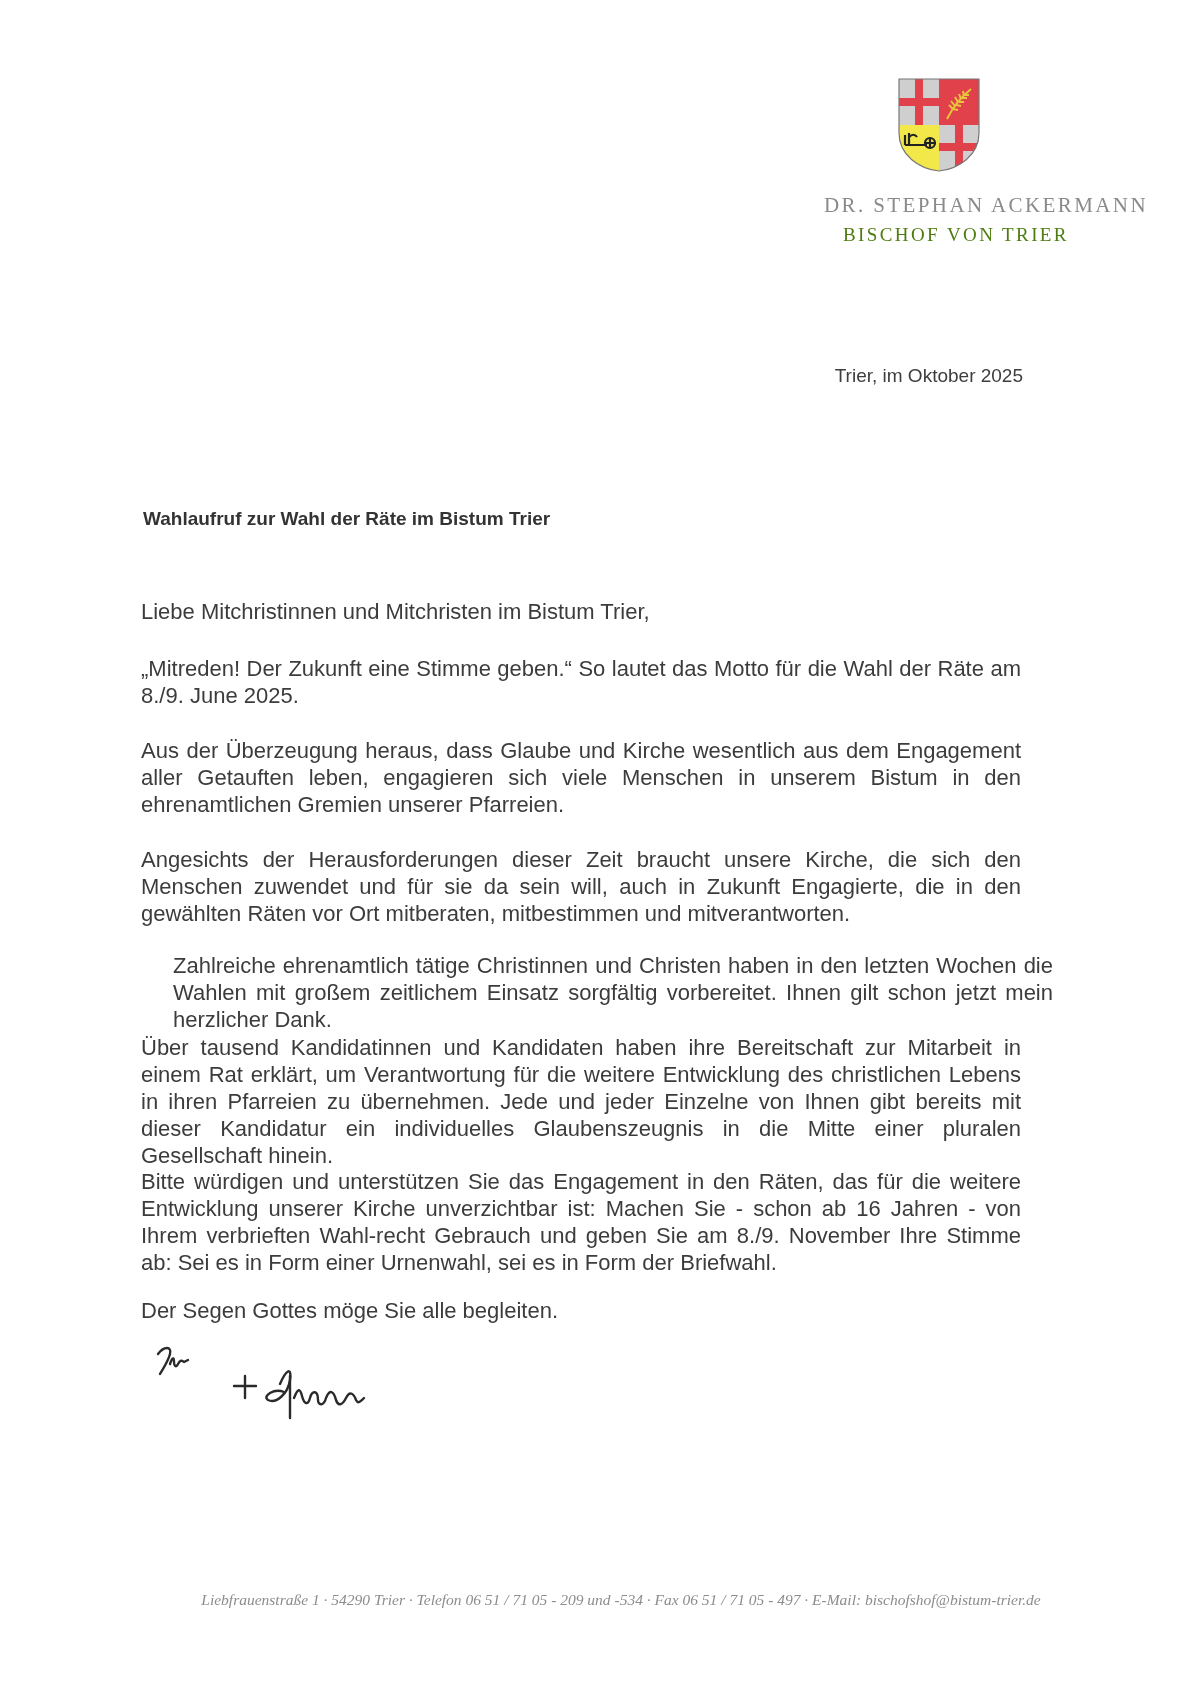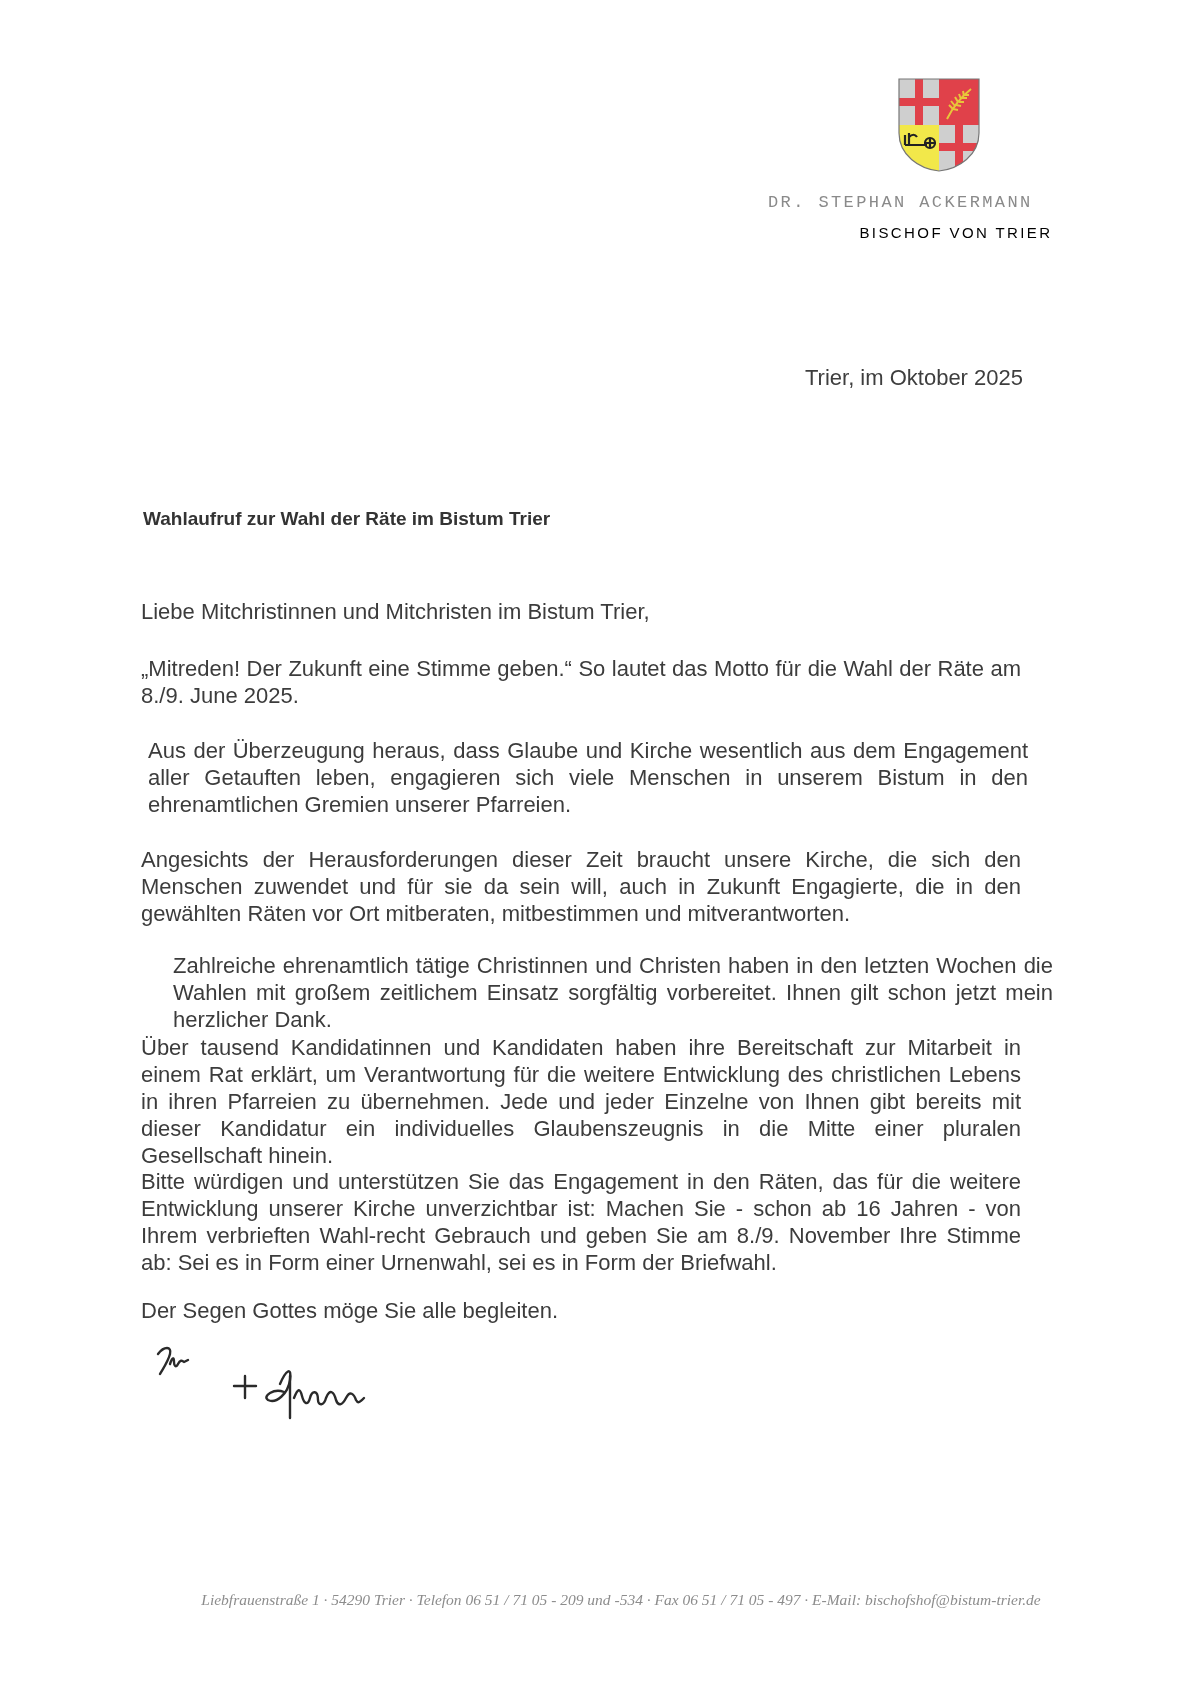--- a/index.html
+++ b/index.html
@@ -27,44 +27,44 @@
       left: 897px;
       top: 77px;
       width: 84px;
       height: 96px;
     }
     .sender-name {
       position: absolute;
       left: 0;
       top: 123px;
       width: 380px;
-      text-align: left;
-      font-family: Liberation Mono, monospace;
-      font-size: 17px;
+      text-align: right;
+      font-family: Liberation Serif, serif;
+      font-size: 21px;
       letter-spacing: 2.4px;
       color: #8a8a8a;
       transform: translateX(8px);
     }
     .sender-title {
       position: absolute;
       left: 0;
       top: 154px;
       width: 380px;
       text-align: center;
-      font-family: Liberation Sans, sans-serif;
-      font-size: 15px;
+      font-family: Liberation Serif, serif;
+      font-size: 19px;
       letter-spacing: 2.4px;
-      color: #000000;
+      color: #4d7c0f;
       transform: translateX(6px);
     }
     .date-line {
       position: absolute;
       right: 167px;
       top: 365px;
-      font-size: 22px;
+      font-size: 19px;
       color: #3e3e3e;
     }
     .subject {
       position: absolute;
       left: 143px;
       top: 508px;
       font-size: 19px;
       font-weight: bold;
       color: #333;
     }
@@ -72,21 +72,21 @@
       position: absolute;
       left: 141px;
       width: 880px;
       font-size: 22px;
       line-height: 27px;
       color: #3c3c3c;
       text-align: justify;
     }
     .salutation { top: 598px; }
     .p1 { top: 655px; }
-    .p2 { top: 737px; margin-left: 7px; }
+    .p2 { top: 737px; }
     .p3 { top: 846px; }
     .p4 { top: 952px; margin-left: 32px; }
     .p5 { top: 1034px; }
     .p6 { top: 1168px; }
     .closing { top: 1297px; }
     .signature {
       position: absolute;
       left: 150px;
       top: 1340px;
       width: 280px;

